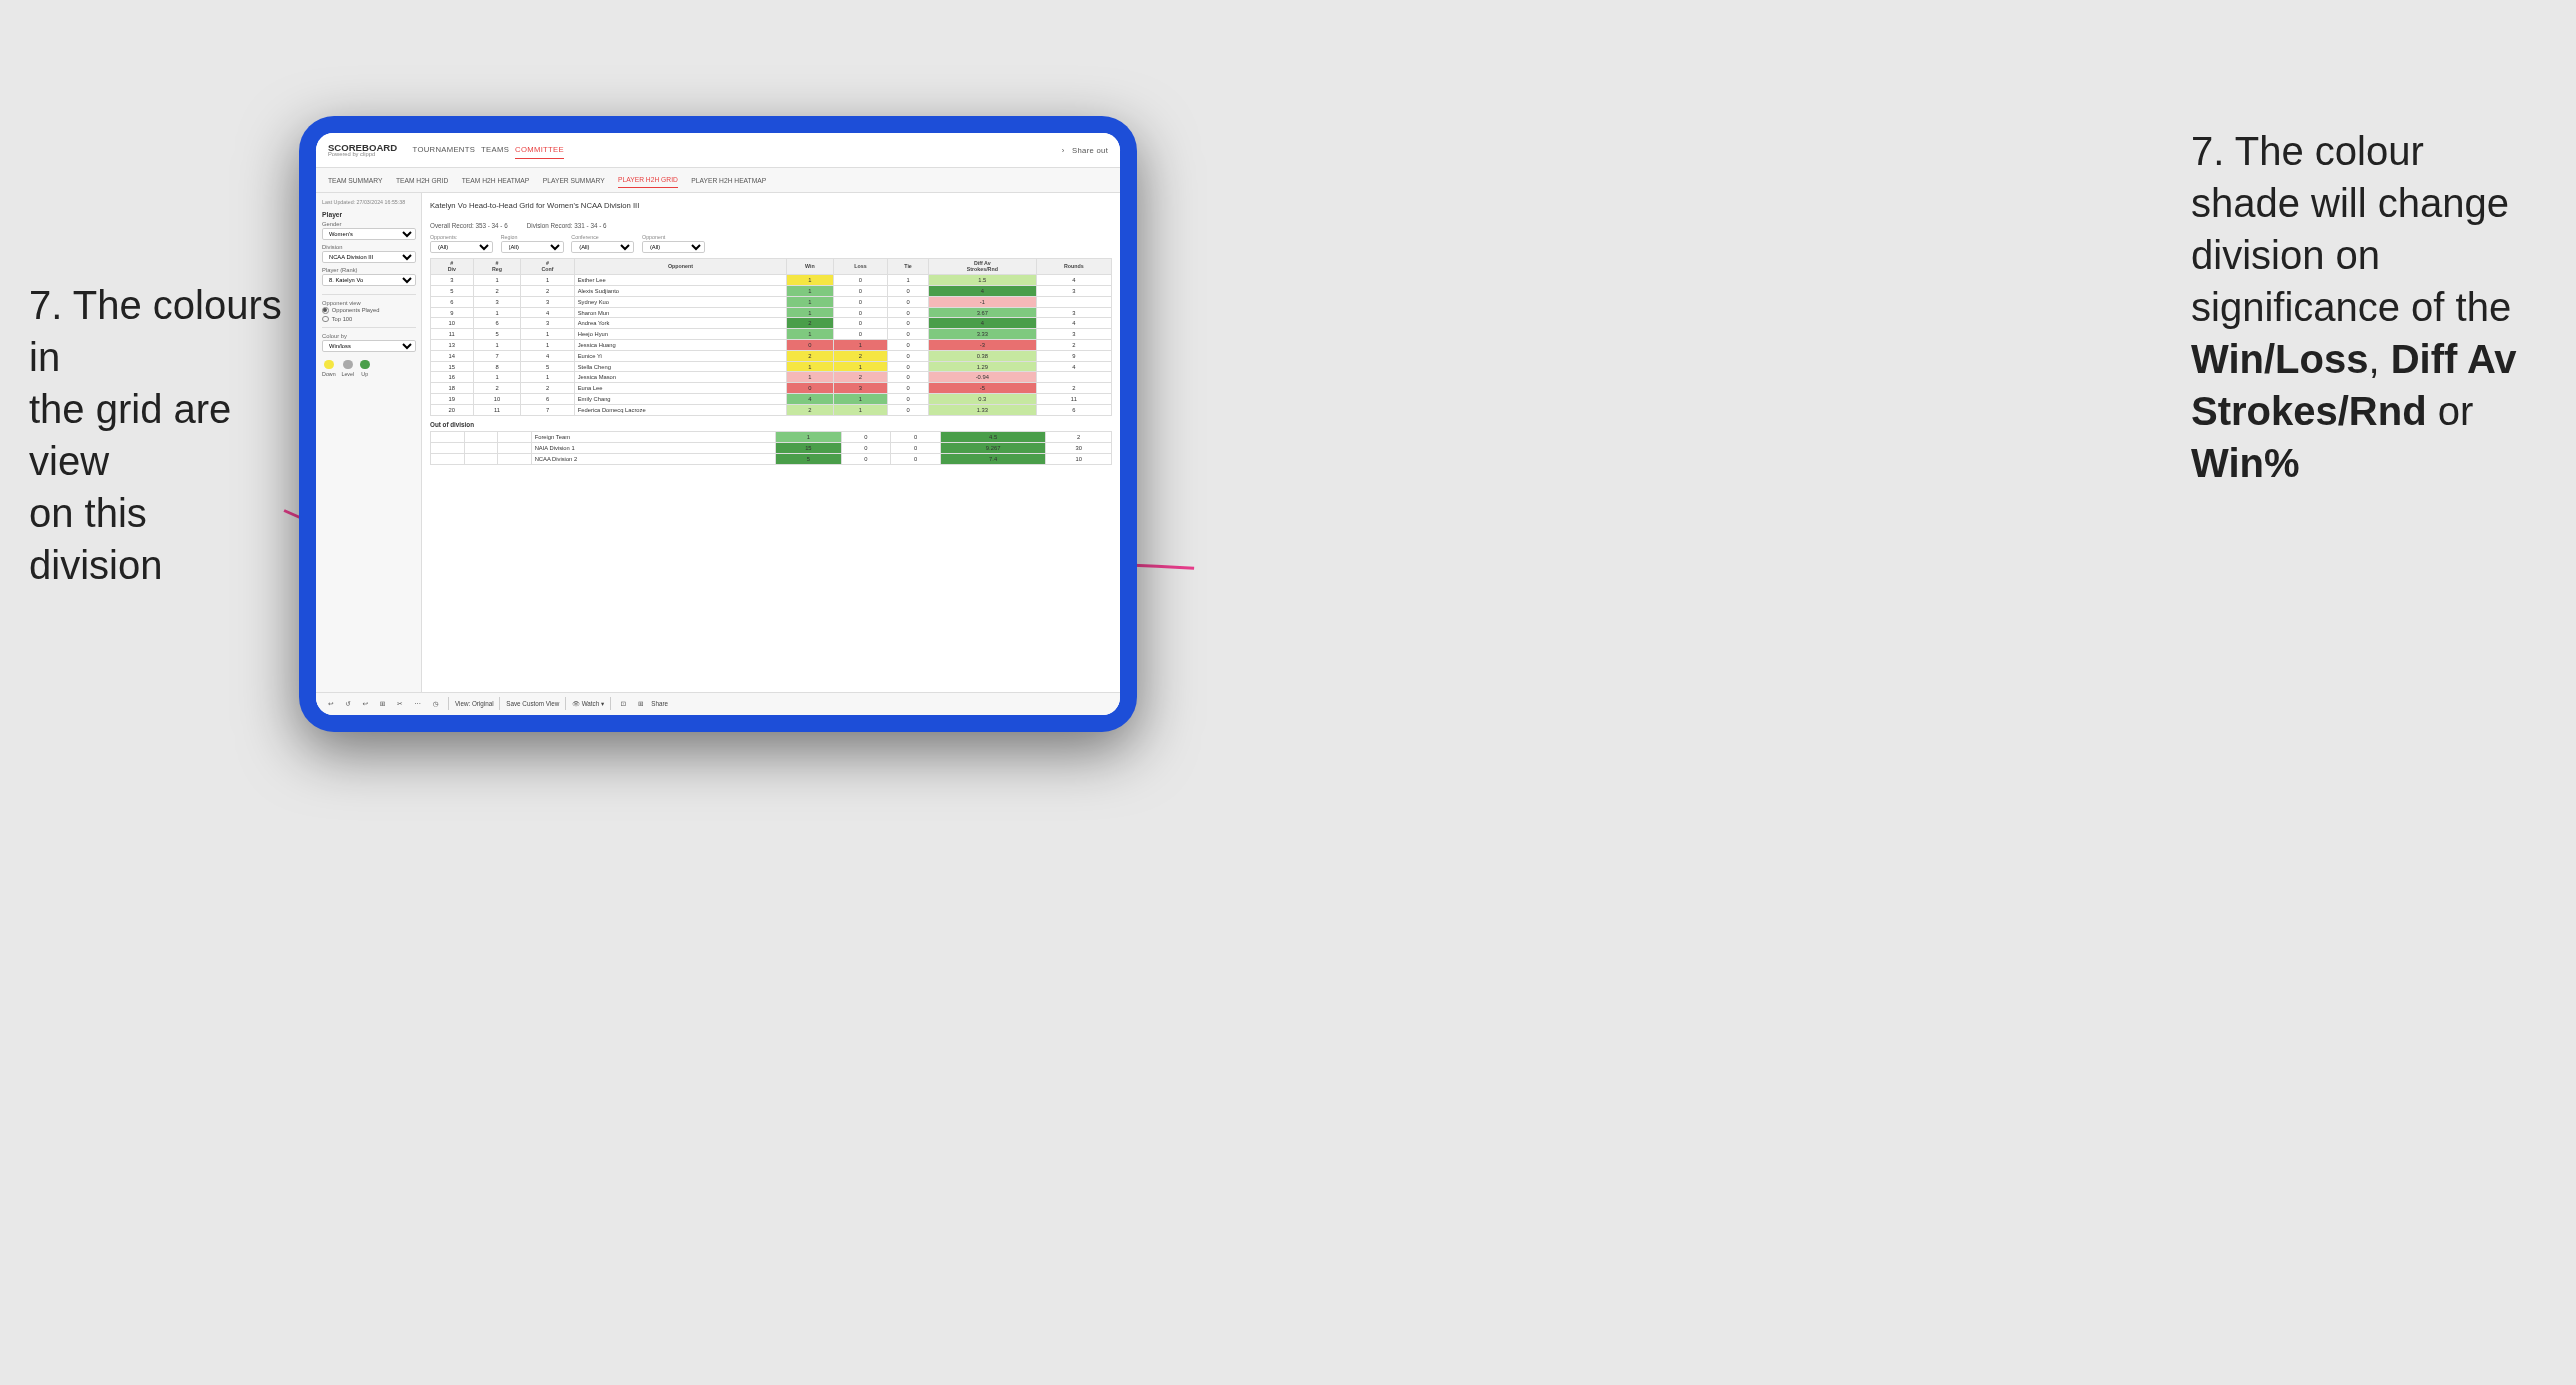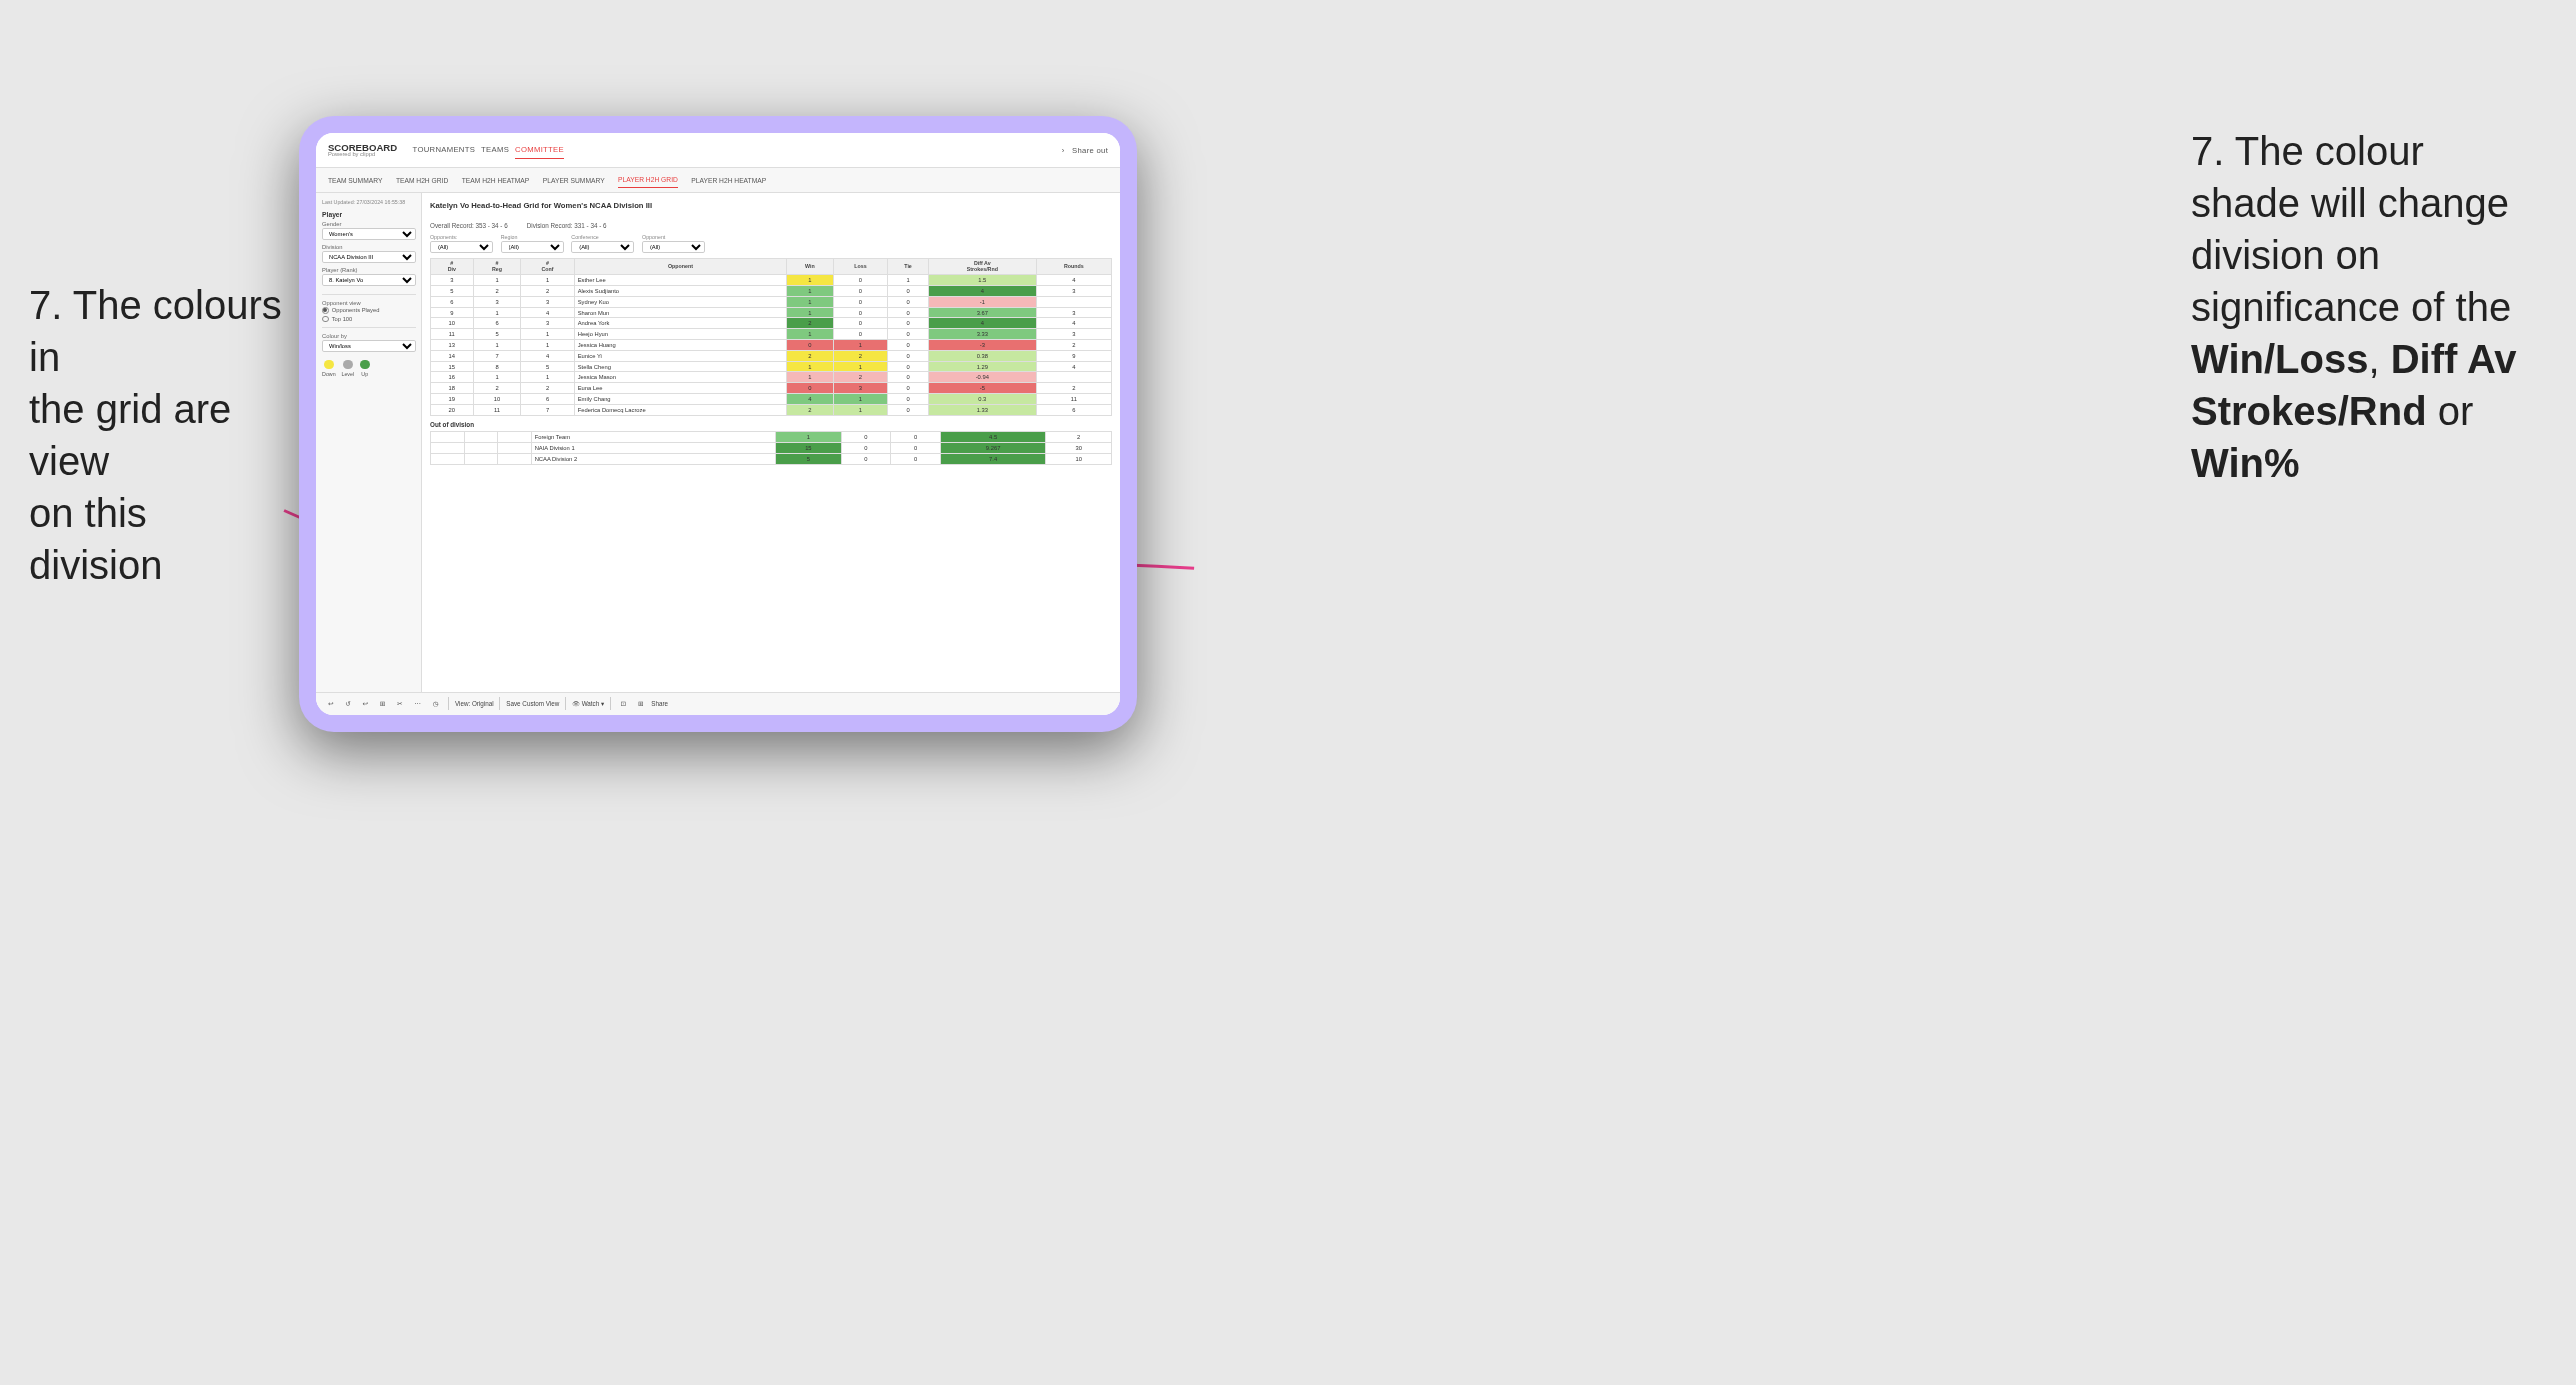--- a/index.html
+++ b/index.html
@@ -12,21 +12,21 @@
       overflow: hidden;
     }
 
     
     .tablet-frame {
       position: absolute;
       left: 299px;
       top: 116px;
       width: 838px;
       height: 616px;
-      background: #c4b5fd;
+      background: #1d4ed8;
       border-radius: 35px;
       box-shadow: 0 19px 58px rgba(0,0,0,0.5);
       padding: 17.3px;
     }
     .tablet-screen {
       width: 100%;
       height: 100%;
       background: #fff;
       border-radius: 17.3px;
       overflow: hidden;
@@ -204,21 +204,21 @@
 
     
     .grid-area {
       flex: 1;
       padding: 7.7px;
       overflow-y: auto;
       background: #fff;
     }
     .grid-title {
       font-size: 7.7px;
-      font-weight: 700;
+      font-weight: 400;
       color: #333;
       margin-bottom: 12px;
     }
     .grid-subtitle {
       font-size: 6.3px;
       color: #555;
       margin-bottom: 4.8px;
       display: flex;
       gap: 19px;
     }

